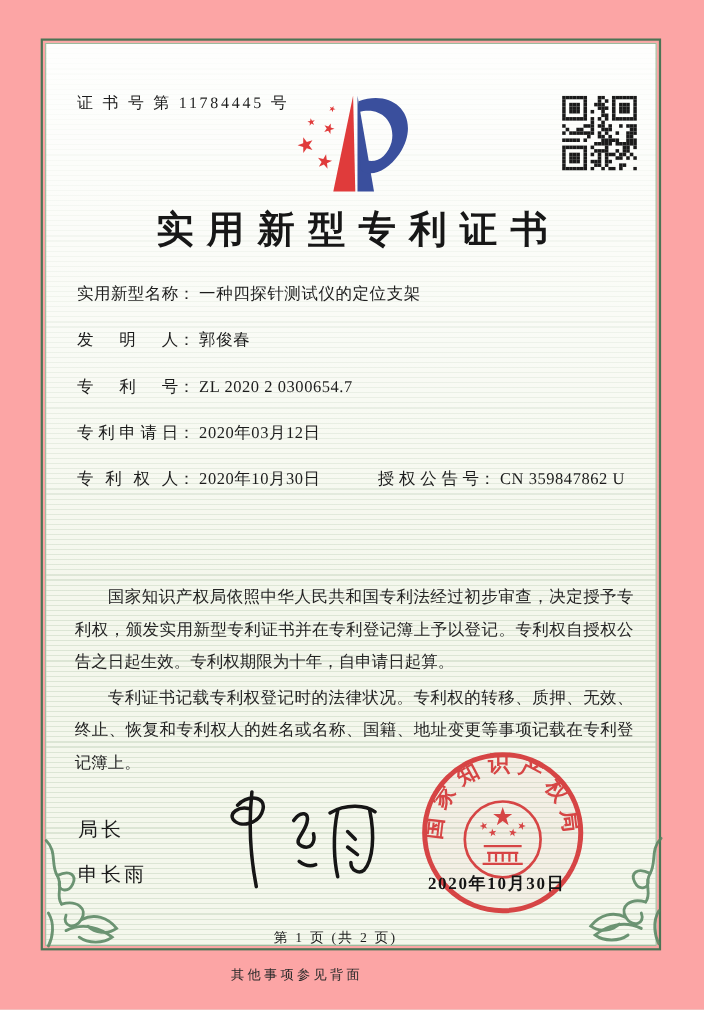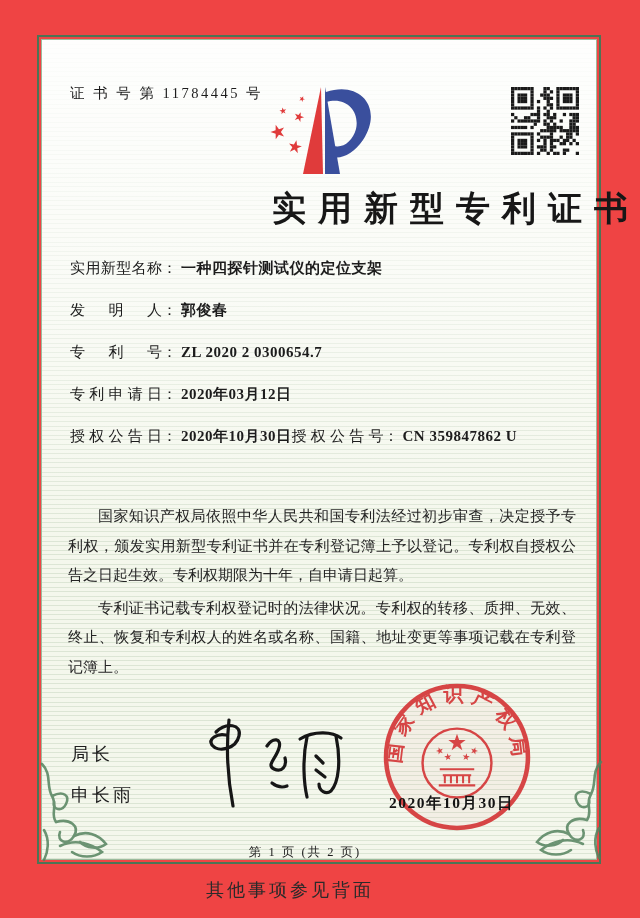--- a/index.html
+++ b/index.html
@@ -1,56 +1,56 @@
 <!DOCTYPE html>
 <html><head>
 <meta charset="utf-8">
 <style>
   html,body{margin:0;padding:0;background:#e8e8e4;}
   .scan{
     position:relative;width:640px;height:918px;margin:0 auto;
-    background:#ef4444;overflow:hidden;
+    background:#fca5a5;overflow:hidden;
     font-family:"Liberation Serif","DejaVu Serif",serif;color:#1c1c1c;
   }
   
   .frame{position:absolute;left:37px;top:35px;width:564px;height:829px;
     border:2px solid #4c7455;box-sizing:border-box;}
   .frame-inner{position:absolute;inset:2px;border:1px solid #9cbb9d;
     background:
       linear-gradient(180deg, rgba(255,255,255,.92) 0%, rgba(255,255,255,.55) 30%, rgba(255,255,255,0) 62%),
       repeating-linear-gradient(0deg, rgba(124,158,118,.20) 0px, rgba(124,158,118,.20) 1px, rgba(0,0,0,0) 1px, rgba(0,0,0,0) 4.6px),
       #f4f7ec;}
   .content{position:absolute;inset:0;}
   .cert-no{position:absolute;left:70px;top:84px;font-size:14.5px;letter-spacing:2.5px;}
   .logo{position:absolute;left:262px;top:84px;}
   .qr{position:absolute;left:511px;top:87px;}
-  .title{position:absolute;left:0;top:186px;width:640px;margin:0;text-align:right;
+  .title{position:absolute;left:0;top:186px;width:640px;margin:0;text-align:center;
     font-size:34px;font-weight:700;letter-spacing:12px;text-indent:12px;color:#171717;}
   .fields{position:absolute;left:70px;top:260px;width:510px;font-size:15px;}
   .row{margin-bottom:25px;line-height:17px;white-space:nowrap;}
   .flabel{display:inline-block;width:92px;text-align:justify;text-align-last:justify;vertical-align:top;}
   .colon{display:inline-block;margin-right:4px;}
-  .fvalue{letter-spacing:.5px;font-weight:bold;}
-  .pair2{}
-  .paras{position:absolute;left:68px;top:502px;width:508px;}
+  .fvalue{letter-spacing:.5px;}
+  .pair2{margin-left:52px;}
+  .paras{position:absolute;left:68px;top:529px;width:508px;}
   .paras p{margin:0 0 3px 0;font-size:15px;line-height:29.5px;text-indent:2em;
     color:#242424;text-align:justify;}
   .director{position:absolute;left:71px;top:742px;font-size:18px;letter-spacing:3px;}
   .director div{margin-bottom:17px;}
   .sig{position:absolute;left:188px;top:708px;}
   .seal{position:absolute;left:382px;top:682px;}
   .seal-date{position:absolute;left:389px;top:793px;font-size:15.5px;font-weight:600;
     letter-spacing:1.5px;color:#141414;}
   .flourish{position:absolute;opacity:.85;}
   .flourish.bl{left:36px;top:760px;}
   .flourish.br{left:525px;top:758px;transform:scaleX(-1);}
   .pageinfo{position:absolute;left:37px;top:844px;width:536px;text-align:center;
     font-size:12.5px;letter-spacing:2px;}
   .backnote{position:absolute;left:0;top:878px;width:540px;text-align:center;
-    font-size:18px;letter-spacing:3px;color:#2a2a2a;padding-left:20px;}
+    font-size:12px;letter-spacing:3px;color:#2a2a2a;}
 </style>
 </head>
 <body>
 
 <div class="scan">
 
   <div class="frame">
     <div class="frame-inner"></div>
   </div>
 
@@ -309,21 +309,21 @@
       <div class="row">
         <span class="flabel">发明人</span><span class="colon">：</span><span class="fvalue">郭俊春</span>
       </div>
       <div class="row">
         <span class="flabel">专利号</span><span class="colon">：</span><span class="fvalue">ZL 2020 2 0300654.7</span>
       </div>
       <div class="row">
         <span class="flabel">专利申请日</span><span class="colon">：</span><span class="fvalue">2020年03月12日</span>
       </div>
       <div class="row">
-        <span class="flabel">授权公告日</span><span class="colon">：</span><span class="fvalue">2020年10月30日</span><span class="flabel pair2">授权公告号</span><span class="colon">：</span><span class="fvalue">CN 359847862 U</span>
+        <span class="flabel">专利权人</span><span class="colon">：</span><span class="fvalue">2020年10月30日</span><span class="flabel pair2">授权公告号</span><span class="colon">：</span><span class="fvalue">CN 359847862 U</span>
       </div>
     </div>
 
     <div class="paras">
       <p>国家知识产权局依照中华人民共和国专利法经过初步审查，决定授予专利权，颁发实用新型专利证书并在专利登记簿上予以登记。专利权自授权公告之日起生效。专利权期限为十年，自申请日起算。</p>
       <p>专利证书记载专利权登记时的法律状况。专利权的转移、质押、无效、终止、恢复和专利权人的姓名或名称、国籍、地址变更等事项记载在专利登记簿上。</p>
     </div>
 
     <div class="director">
       <div>局长</div>

